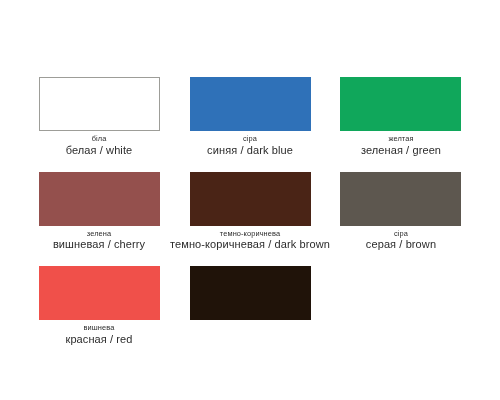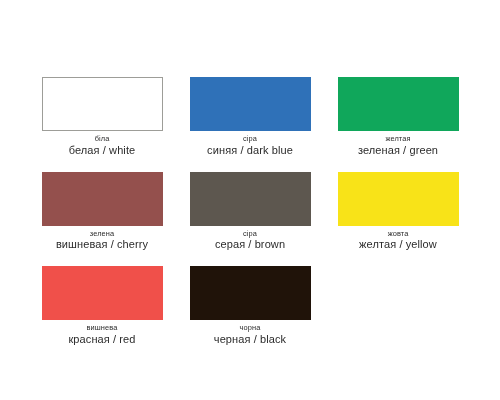--- a/index.html
+++ b/index.html
@@ -94,47 +94,43 @@
     </div>
 
     <div class="cell">
       <div class="swatch" style="background: rgb(148, 80, 77);"></div>
       <div class="labels">
         <div class="label-ua">зелена</div>
         <div class="label-ru-en">вишневая / cherry</div>
       </div>
     </div>
 
+    <div class="cell">
+      <div class="swatch" style="background: rgb(74, 36, 22);"></div>
+      <div class="labels">
+        <div class="label-ua">темно-коричнева</div>
+        <div class="label-ru-en">темно-коричневая / dark brown</div>
+      </div>
+    </div>
 
     <div class="cell">
       <div class="swatch" style="background: rgb(93, 87, 79);"></div>
       <div class="labels">
         <div class="label-ua">сіра</div>
         <div class="label-ru-en">серая / brown</div>
       </div>
     </div>
 
-    <div class="cell">
-      <div class="swatch" style="background: rgb(248, 227, 24);"></div>
-      <div class="labels">
-        <div class="label-ua">жовта</div>
-        <div class="label-ru-en">желтая / yellow</div>
-      </div>
-    </div>
 
     <div class="cell">
       <div class="swatch" style="background: rgb(240, 80, 74);"></div>
       <div class="labels">
         <div class="label-ua">вишнева</div>
         <div class="label-ru-en">красная / red</div>
       </div>
     </div>
 
     <div class="cell">
       <div class="swatch" style="background: rgb(32, 19, 9);"></div>
-      <div class="labels">
-        <div class="label-ua">чорна</div>
-        <div class="label-ru-en">черная / black</div>
-      </div>
     </div>
 
   </div>
 </div>
 
 </body></html>

